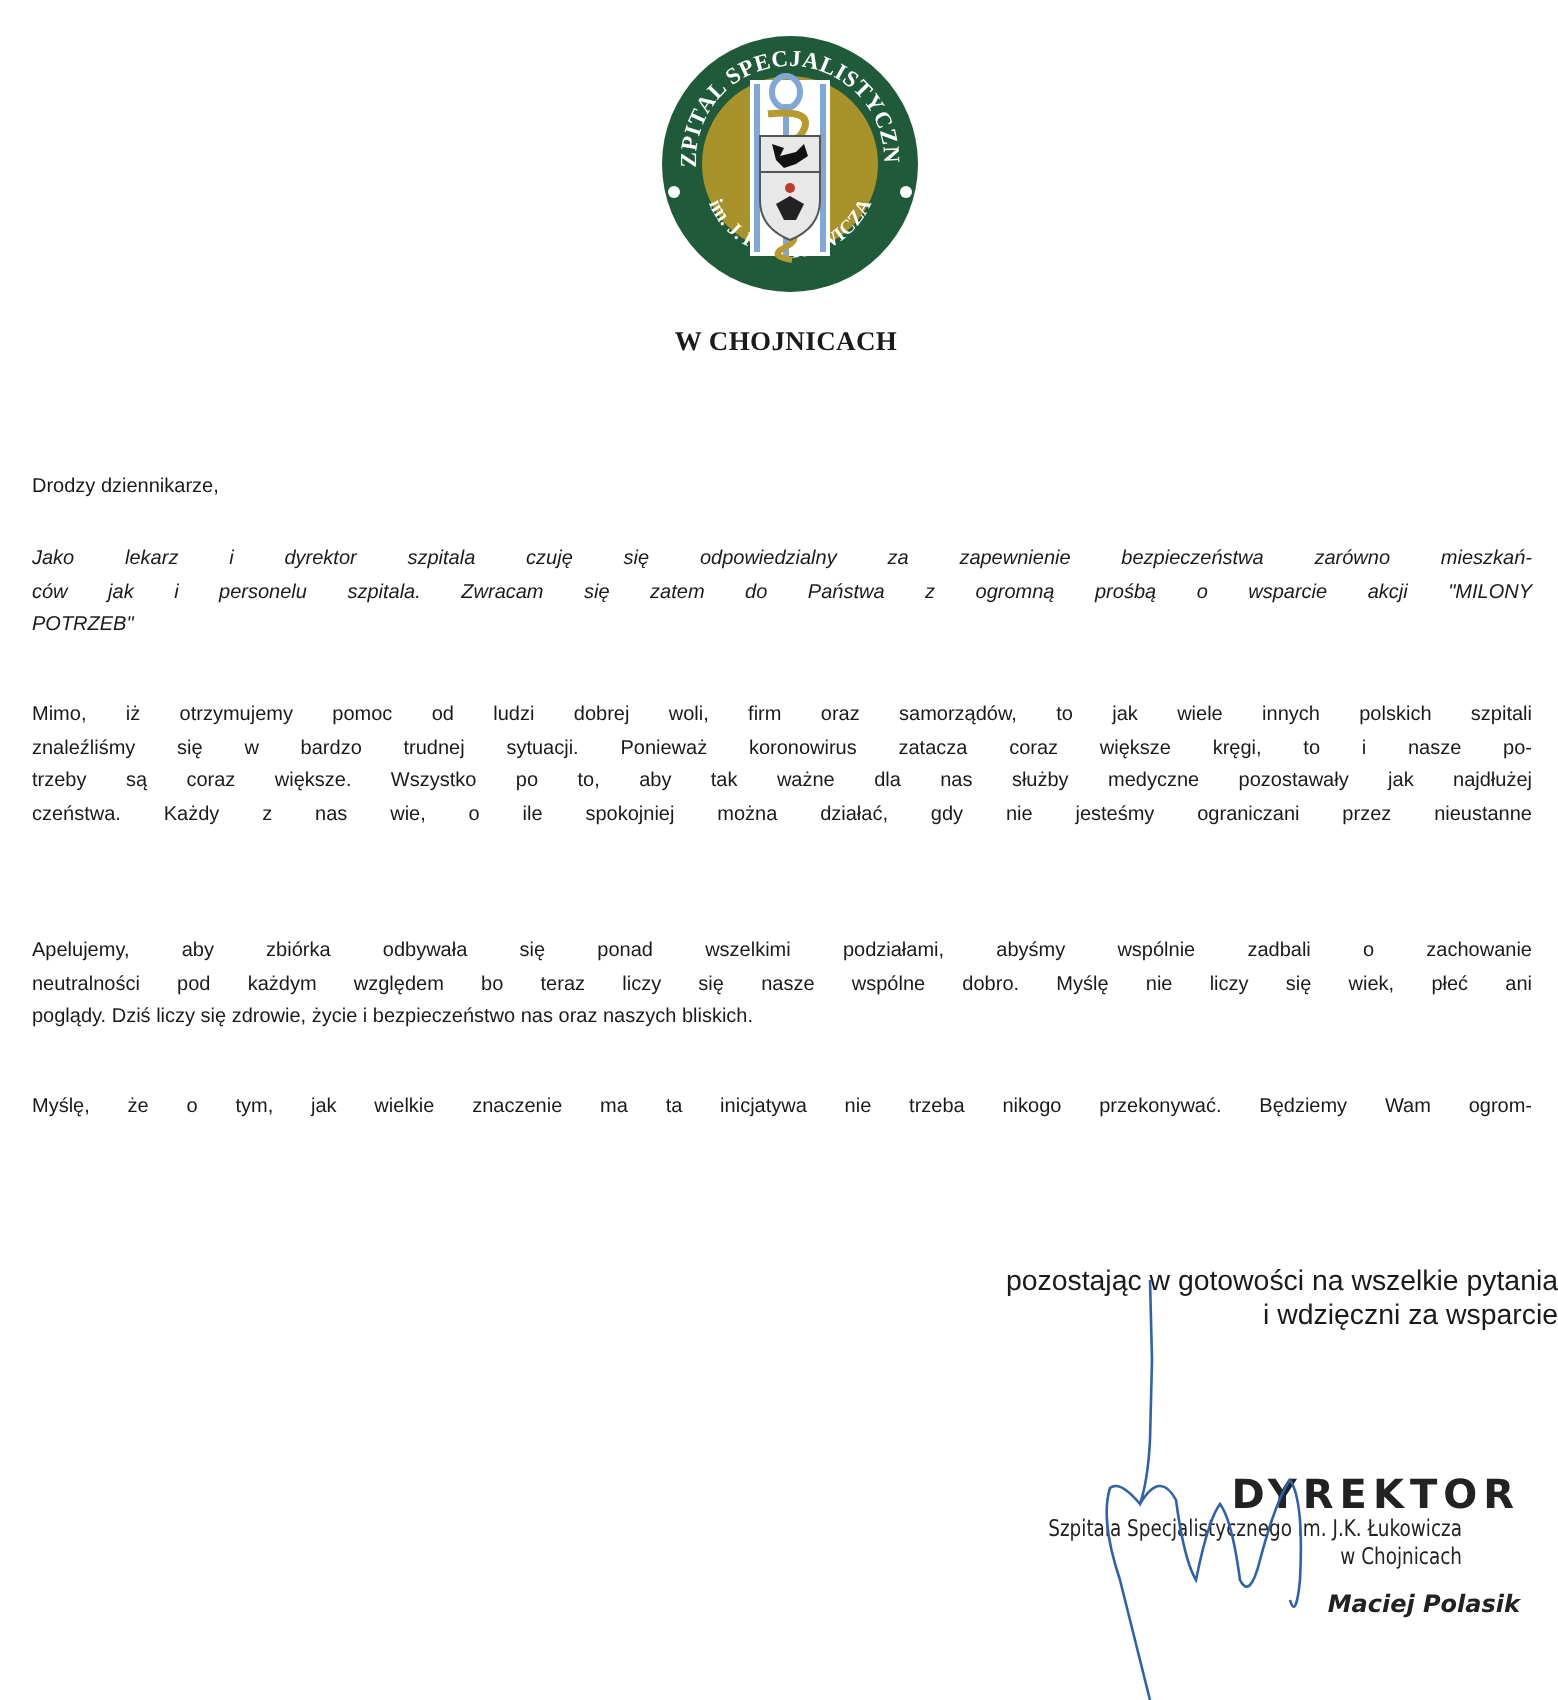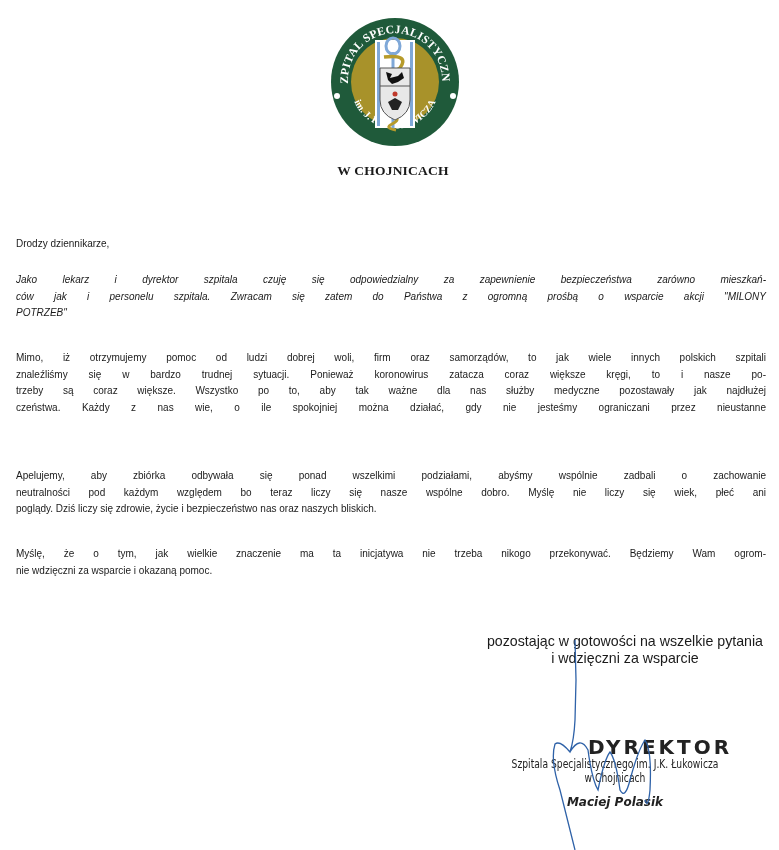--- a/index.html
+++ b/index.html
@@ -14,22 +14,22 @@
   }
   .text { position: absolute; left: 16px; width: 750px; font-size: 10px; line-height: 16.6px; }
   .line { white-space: nowrap; display: block; }
   .justify { text-align: justify; text-align-last: justify; }
   .italic { font-style: italic; }
   .greeting { top: 236px; }
   .p1 { top: 272px; }
   .p2 { top: 350px; }
   .p3 { top: 468px; }
   .p4 { top: 546px; }
-  .closing { position: absolute; right: 16px; top: 633px; text-align: center; font-size: 14.2px; line-height: 16.6px; }
-  .stamp { position: absolute; left: 470px; top: 735px; width: 290px; text-align: center; color: #222; }
+  .closing { position: absolute; right: 0; top: 633px; text-align: right; font-size: 14.2px; line-height: 16.6px; }
+  .stamp { position: absolute; left: 470px; top: 735px; width: 290px; text-align: right; color: #222; }
   .stamp-title { font-family: "DejaVu Sans", sans-serif; font-weight: bold; font-size: 20px; letter-spacing: 3px; margin-left: 90px; }
   .stamp-org { font-family: "DejaVu Sans", sans-serif; font-size: 11.5px; transform: scaleX(0.8); transform-origin: center; margin-top: -2px; white-space: nowrap; }
   .stamp-city { font-family: "DejaVu Sans", sans-serif; font-size: 11.5px; transform: scaleX(0.8); margin-top: 0px; }
   .stamp-name { font-family: "DejaVu Sans", sans-serif; font-style: italic; font-weight: bold; font-size: 12px; margin-top: 10px; }
   .signature { position: absolute; left: 520px; top: 640px; width: 170px; height: 210px; pointer-events: none; }
 </style>
 </head>
 <body>
 
 <div class="logo-wrap">
@@ -84,21 +84,20 @@
 </div>
 
 <div class="text p3">
   <span class="line justify">Apelujemy, aby zbiórka odbywała się ponad wszelkimi podziałami, abyśmy wspólnie zadbali o zachowanie</span>
   <span class="line justify">neutralności pod każdym względem bo teraz liczy się nasze wspólne dobro. Myślę nie liczy się wiek, płeć ani</span>
   <span class="line">poglądy. Dziś liczy się zdrowie, życie i bezpieczeństwo nas oraz naszych bliskich.</span>
 </div>
 
 <div class="text p4">
   <span class="line justify">Myślę, że o tym, jak wielkie znaczenie ma ta inicjatywa nie trzeba nikogo przekonywać. Będziemy Wam ogrom-</span>
-  <span class="line">nie wdzięczni za wsparcie i okazaną pomoc.</span>
 </div>
 
 <div class="closing">
   <span class="line">pozostając w gotowości na wszelkie pytania</span>
   <span class="line">i wdzięczni za wsparcie</span>
 </div>
 
 <div class="stamp">
   <div class="stamp-title">DYREKTOR</div>
   <div class="stamp-org">Szpitala Specjalistycznego im. J.K. Łukowicza</div>

